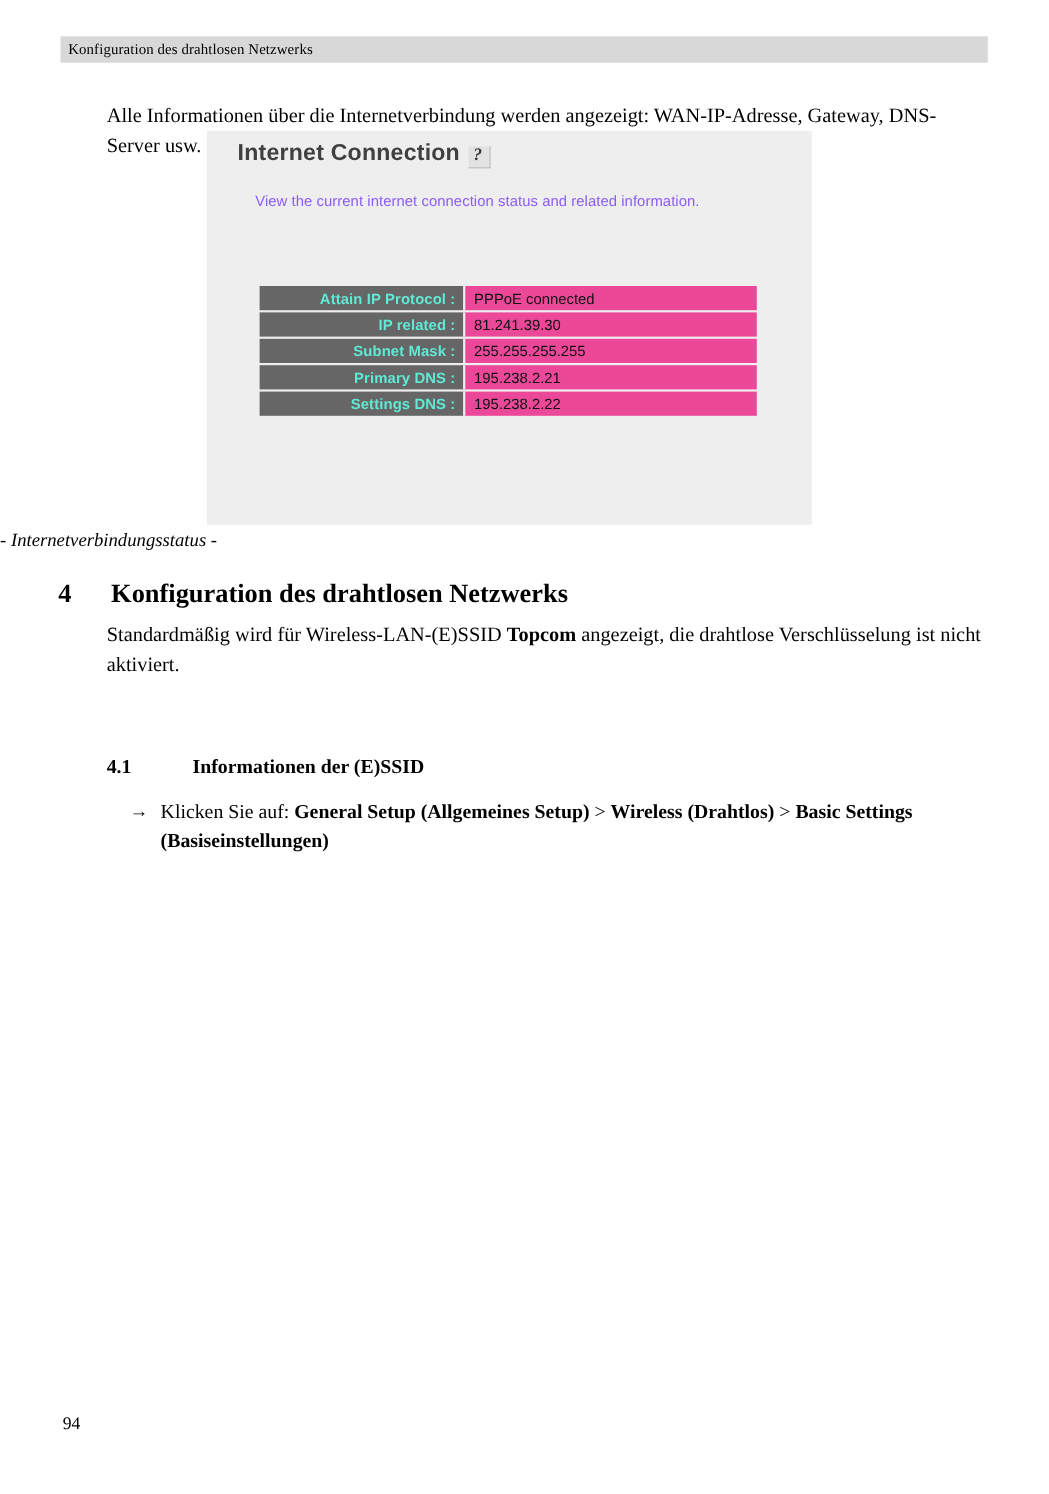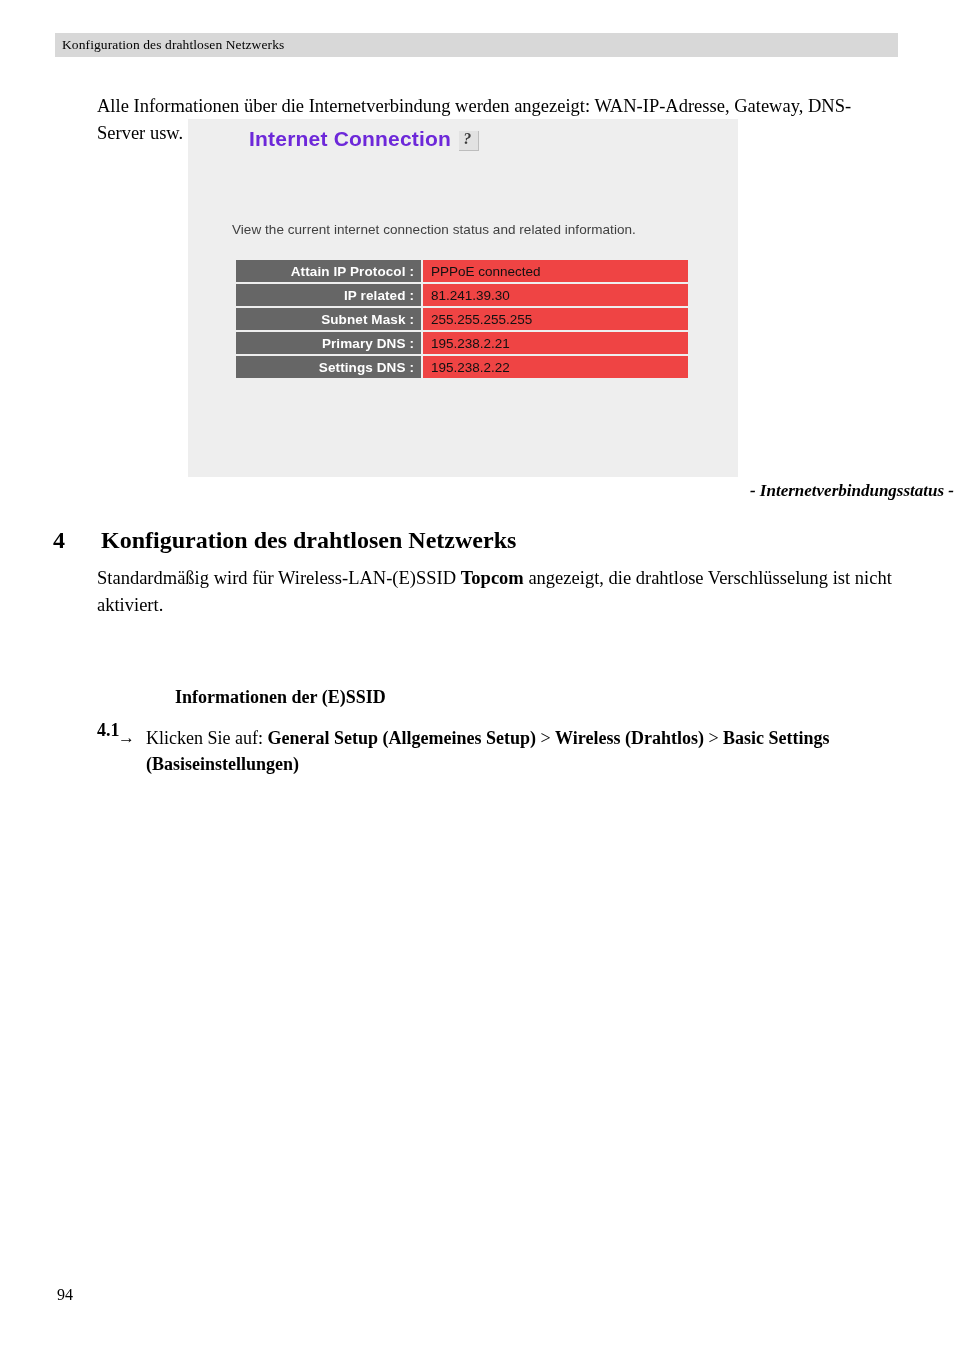--- a/index.html
+++ b/index.html
@@ -50,28 +50,28 @@
     position: absolute;
     left: 188px;
     top: 119px;
     width: 550px;
     height: 358px;
     background: #eeeeee;
     font-family: "Liberation Sans", sans-serif;
   }
   .shot-title {
     position: absolute;
-    left: 61px;
+    left: 28px;
     top: 8px;
     font-size: 21px;
     font-weight: bold;
-    color: #6d28d9;
+    color: #404040;
     letter-spacing: .2px;
     display: flex;
-    align-items: center;
+    align-items: flex-end;
   }
   .help-icon {
     display: inline-block;
     width: 19px;
     height: 19px;
     margin-left: 8px;
     background: #e2e2e2;
     border-right: 1px solid #bdbdbd;
     border-bottom: 1px solid #bdbdbd;
     position: relative;
@@ -85,63 +85,61 @@
     font-family: "Liberation Serif", serif;
     font-size: 16px;
     font-style: italic;
     color: #3a3a3a;
   }
   .shot-desc {
     position: absolute;
     left: 44px;
     top: 56px;
     font-size: 13.5px;
-    color: #404040;
+    color: #8b5cf6;
     letter-spacing: .05px;
-    margin-top: 47px;
   }
   .info-table {
     position: absolute;
     left: 48px;
     top: 139px;
     width: 452px;
     border-collapse: separate;
     border-spacing: 0 2px;
   }
   .info-table td {
     font-size: 13.5px;
     height: 22px;
     padding: 0;
   }
   .info-label {
     background: #666666;
-    color: #ffffff;
+    color: #5eead4;
     font-weight: bold;
     text-align: right;
     padding-right: 7px !important;
     width: 178px;
     letter-spacing: .1px;
   }
   .info-value {
-    background: #ef4444;
+    background: #ec4899;
     color: #111111;
     padding-left: 8px !important;
     border-left: 2px solid #eeeeee;
   }
 
   .fig-caption {
     position: absolute;
     left: 0;
     top: 481px;
     width: 954px;
-    text-align: right;
+    text-align: left;
     font-size: 17px;
     font-style: italic;
     font-family: "Liberation Serif", serif;
-    font-weight: bold;
   }
 
   
   .chapter {
     position: absolute;
     left: 53px;
     top: 527px;
     width: 860px;
     font-size: 24px;
     font-weight: bold;
@@ -161,21 +159,21 @@
   
   .subhead {
     position: absolute;
     left: 97px;
     top: 687px;
     width: 800px;
     font-size: 18px;
     font-weight: bold;
     display: flex;
   }
-  .subhead-num { width: 78px; flex: none; margin-top: 33px; }
+  .subhead-num { width: 78px; flex: none; }
 
   .step {
     position: absolute;
     left: 118px;
     top: 725px;
     width: 780px;
     font-size: 18px;
     line-height: 26px;
   }
   .step-arrow {

